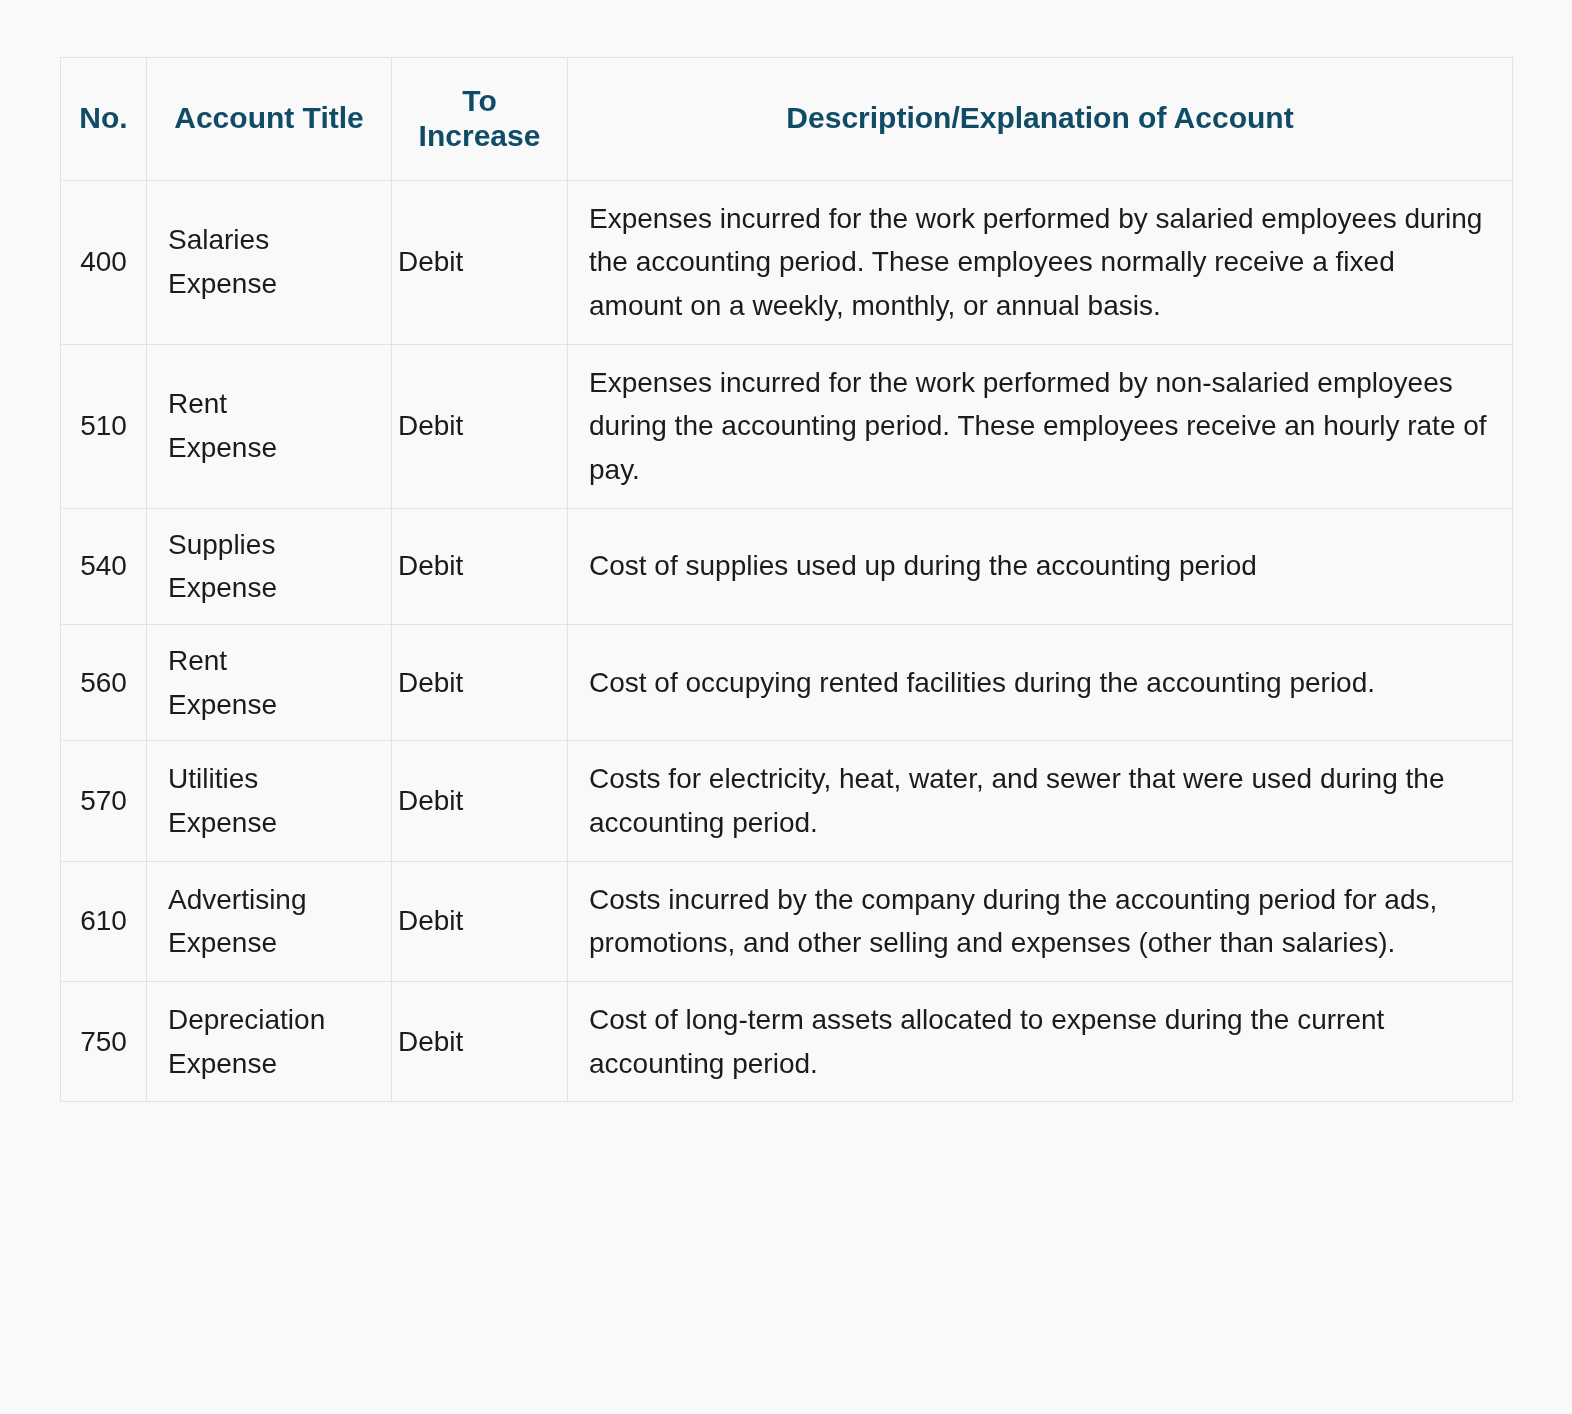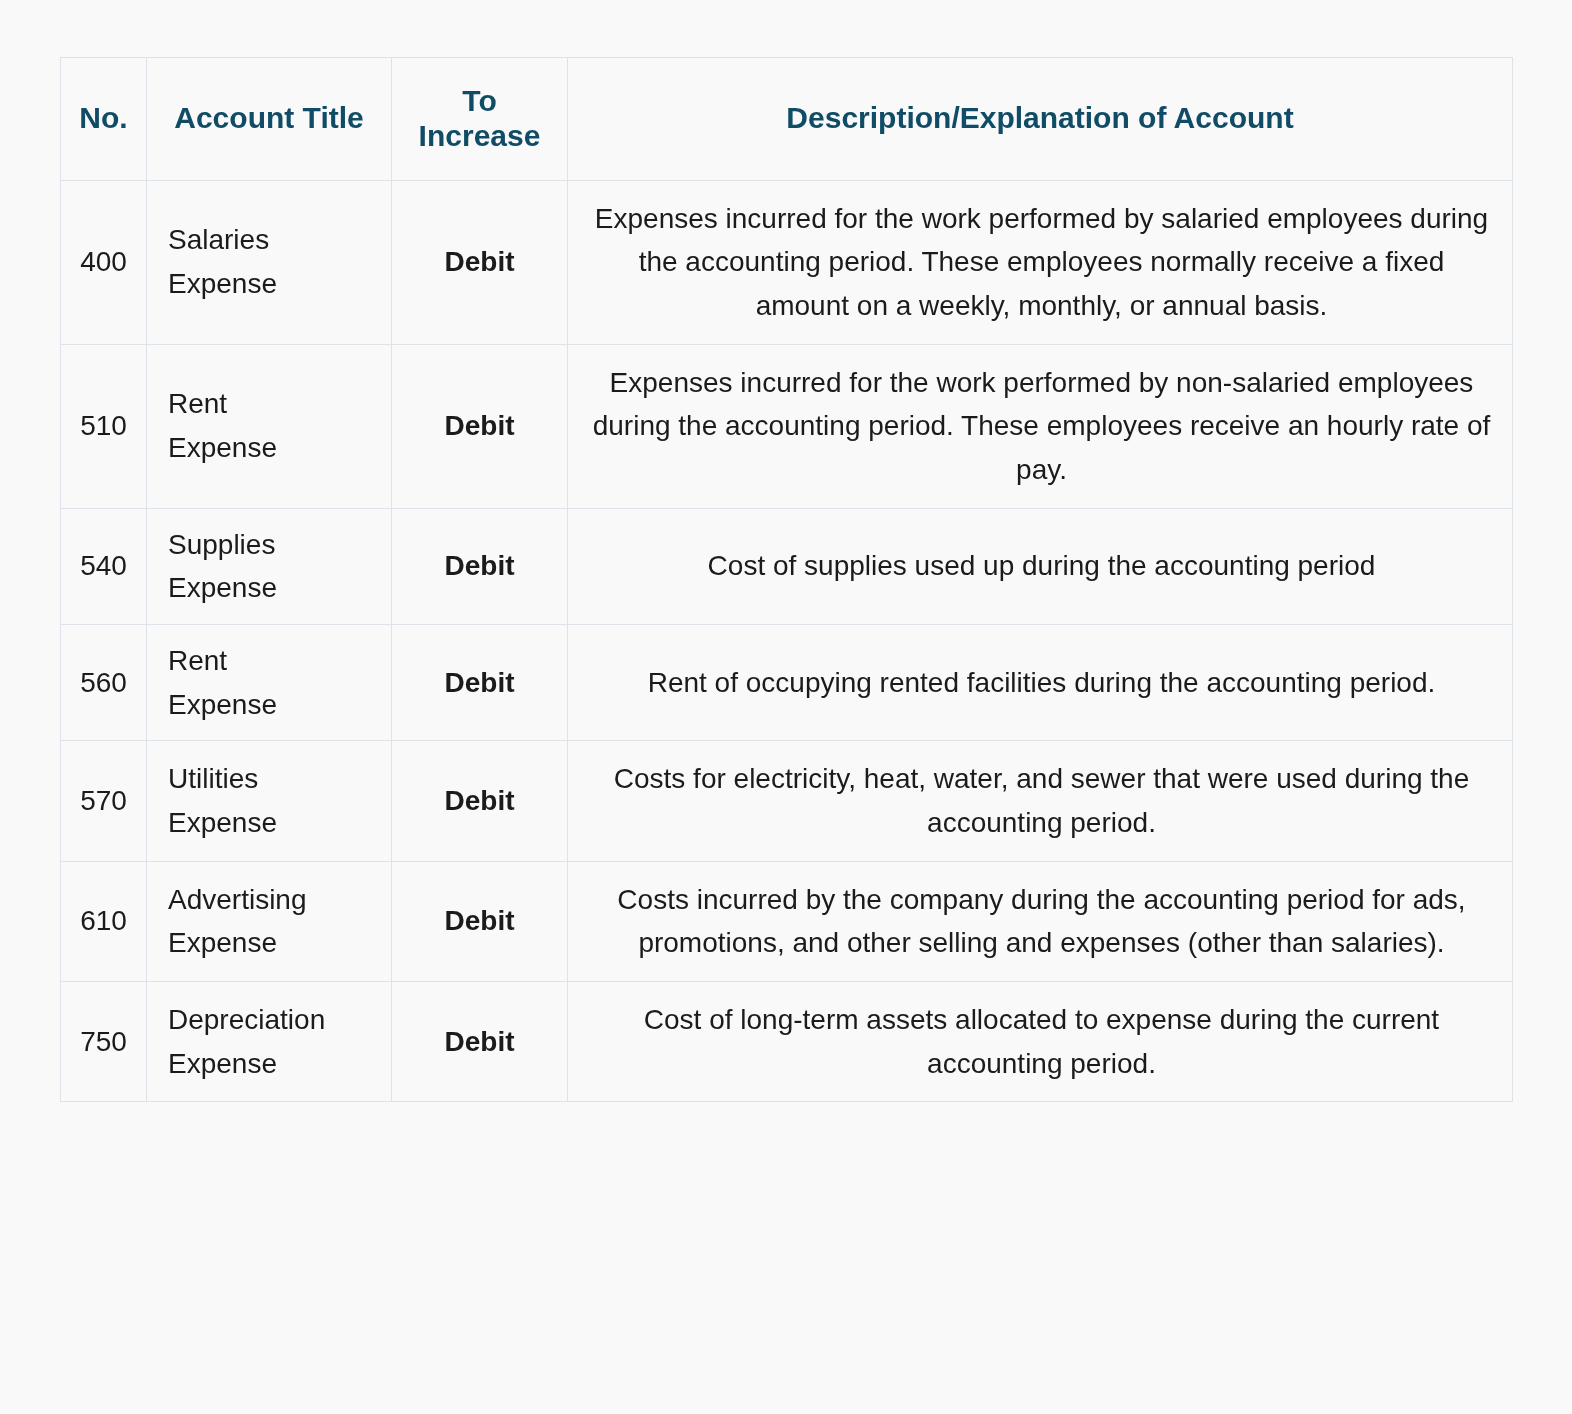--- a/index.html
+++ b/index.html
@@ -71,26 +71,25 @@
 
   td.cell-no {
     text-align: center;
     padding: 14px 6px;
   }
   td.cell-title {
     text-align: left;
     padding: 14px 10px 14px 21px;
   }
   td.cell-incr {
-    text-align: center;
+    text-align: left;
     padding: 14px 6px;
-    font-weight: bold;
   }
   td.cell-desc {
-    text-align: center;
+    text-align: left;
     padding: 16px 18px 16px 21px;
   }
 
   .title-text {
     display: block;
     max-width: 170px;
   }
 </style>
 </head>
 <body>
@@ -139,21 +138,21 @@
             </td>
             <td class="cell-incr">Debit</td>
             <td class="cell-desc">Cost of supplies used up during the accounting period</td>
           </tr>
           <tr>
             <td class="cell-no">560</td>
             <td class="cell-title">
               <span class="title-text">Rent Expense</span>
             </td>
             <td class="cell-incr">Debit</td>
-            <td class="cell-desc">Rent of occupying rented facilities during the accounting period.</td>
+            <td class="cell-desc">Cost of occupying rented facilities during the accounting period.</td>
           </tr>
           <tr>
             <td class="cell-no">570</td>
             <td class="cell-title">
               <span class="title-text">Utilities Expense</span>
             </td>
             <td class="cell-incr">Debit</td>
             <td class="cell-desc">Costs for electricity, heat, water, and sewer that were used during the accounting period.</td>
           </tr>
           <tr>

